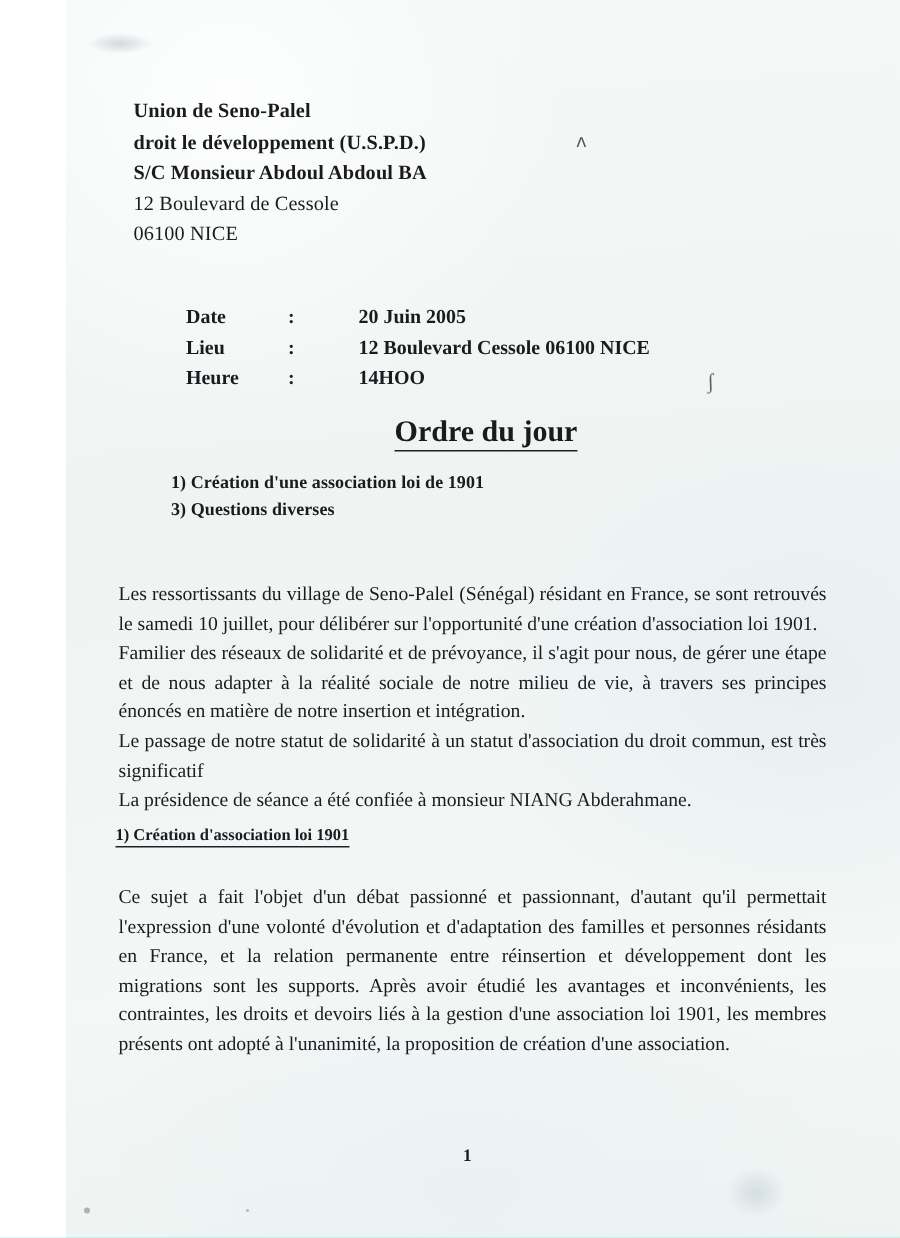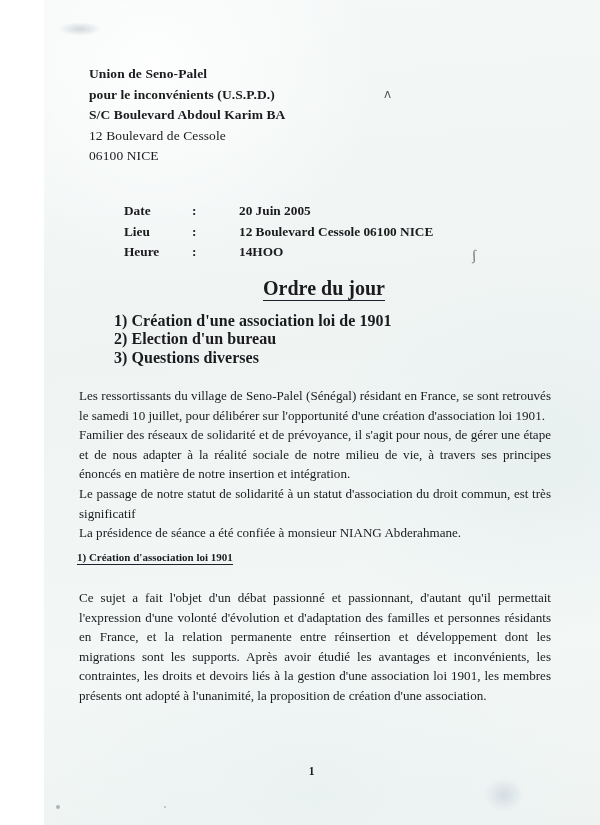--- a/index.html
+++ b/index.html
@@ -107,21 +107,21 @@
   #agenda-title span {
     border-bottom: 1.3px solid #20202a;
     padding-bottom: 1px;
   }
   #agenda-list {
     position: absolute;
     left: 70px;
     top: 312px;
   }
   .agenda-item {
-    font-size: 16px;
+    font-size: 12px;
     font-weight: bold;
     line-height: 18.4px;
     letter-spacing: 0.05px;
   }
 
   
   .prose {
     position: absolute;
     left: 35px;
     width: 472px;
@@ -224,22 +224,22 @@
 <div id="page">
 
   <div id="paper-bg"></div>
   <div id="page-edge-right-soft"></div>
   <div id="page-edge-right"></div>
 
   <div id="content">
 
     <div id="letterhead">
       <div class="hl b">Union de Seno-Palel</div>
-      <div class="hl b">pour le inconvénients (U.S.P.D.)</div>
-      <div class="hl b">S/C Boulevard Abdoul Karim BA</div>
+      <div class="hl b">droit le développement (U.S.P.D.)</div>
+      <div class="hl b">S/C Monsieur Abdoul Abdoul BA</div>
       <div class="hl">12 Boulevard de  Cessole</div>
       <div class="hl">06100 NICE</div>
     </div>
 
 
     <div id="meta">
       <div class="meta-row">
         <span class="meta-label">Date</span>
         <span class="meta-colon">:</span>
         <span class="meta-value">20 Juin 2005</span>
@@ -254,21 +254,20 @@
         <span class="meta-colon">:</span>
         <span class="meta-value">14HOO</span>
       </div>
     </div>
 
     <div id="agenda-title">
       <span>Ordre du jour</span>
     </div>
     <div id="agenda-list">
       <div class="agenda-item">1) Création d'une association loi de 1901</div>
-      <div class="agenda-item">2) Election d'un bureau</div>
       <div class="agenda-item">3) Questions diverses</div>
     </div>
 
     <div class="prose" id="para-intro">
       <p class="first">Les ressortissants du village de Seno-Palel (Sénégal) résidant en France, se sont retrouvés le samedi 10 juillet, pour délibérer sur l'opportunité d'une création d'association loi 1901.</p>
       <p class="hang">Familier des réseaux de solidarité et de prévoyance, il s'agit pour nous, de gérer une étape et de nous adapter à la réalité sociale de notre milieu de vie, à travers ses principes énoncés en matière de notre insertion et intégration.</p>
       <p class="hang">Le passage de notre statut de solidarité à un statut d'association du droit commun, est très significatif</p>
       <p class="hang">La présidence de séance a été confiée à monsieur NIANG Abderahmane.</p>
     </div>
 

